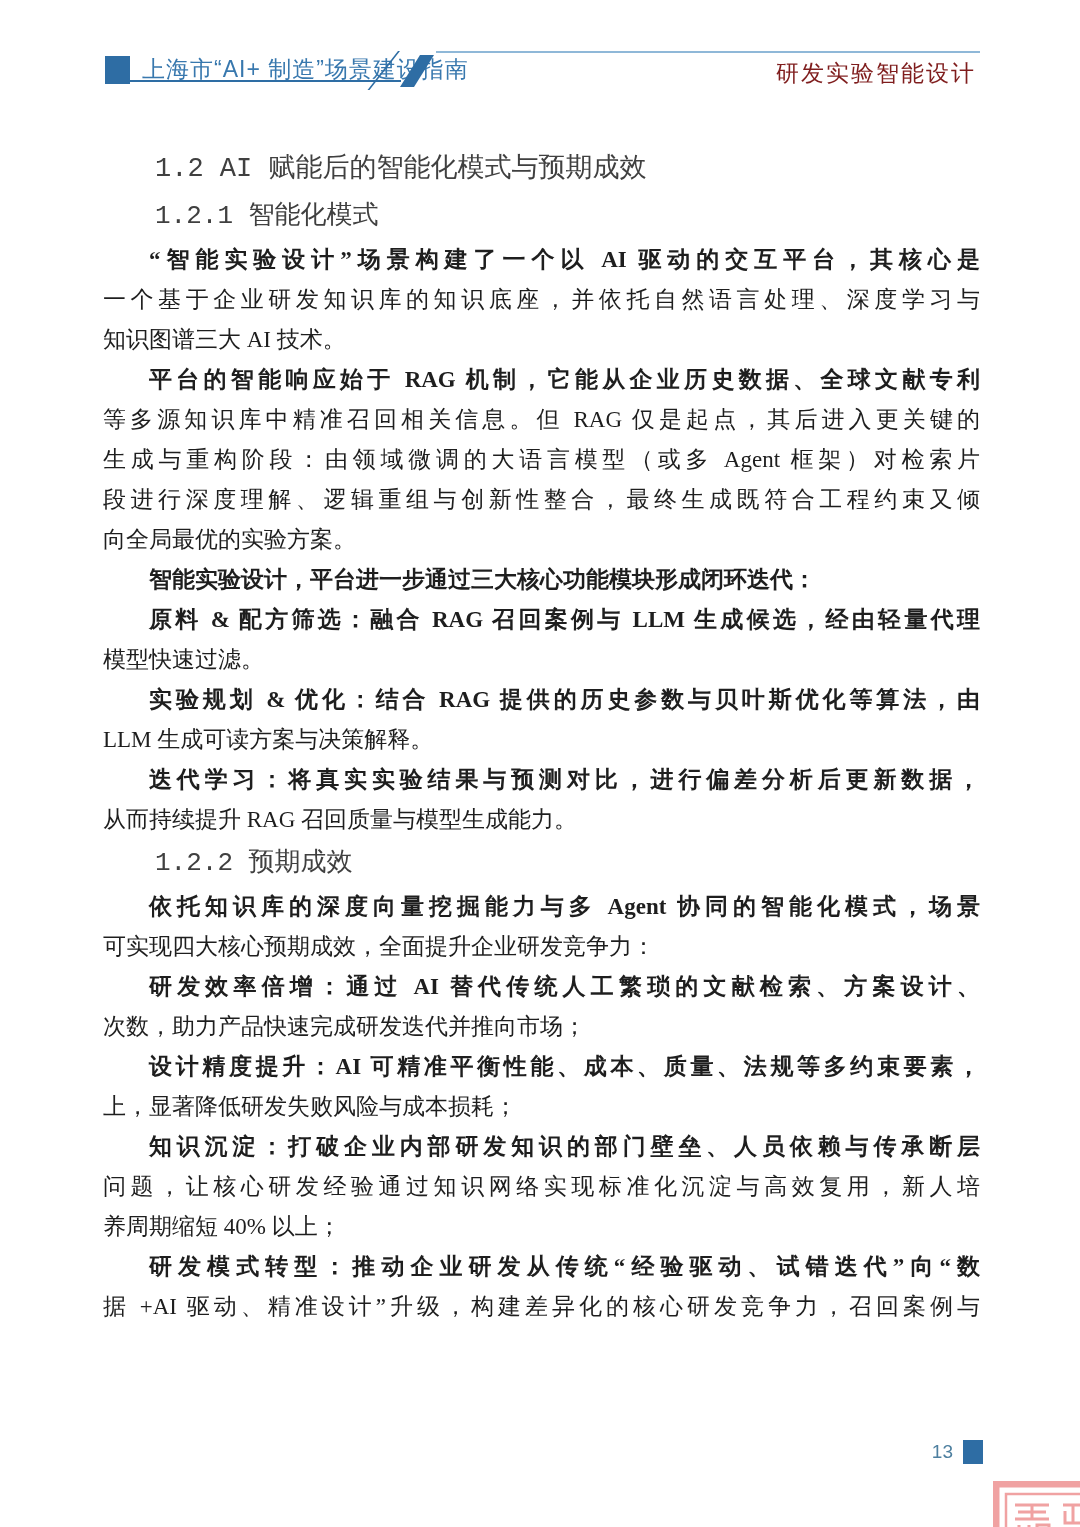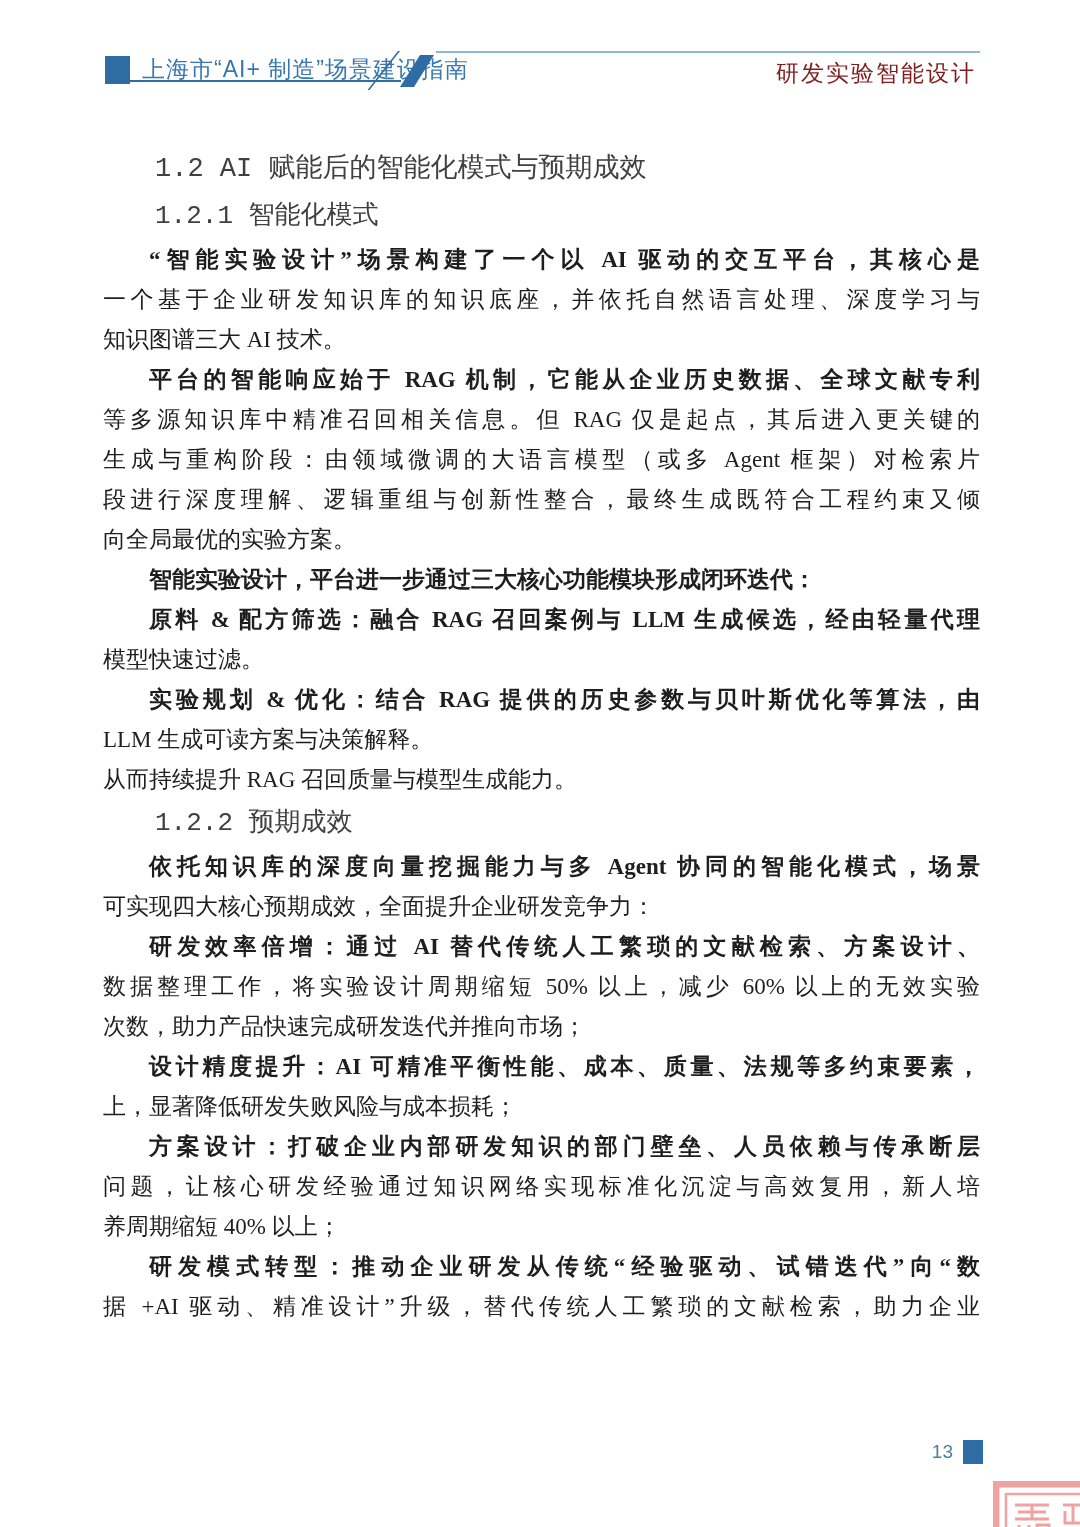--- a/index.html
+++ b/index.html
@@ -97,44 +97,44 @@
       </div>
       <div class="para">
         <div class="line first">原料 &amp; 配方筛选：融合 RAG 召回案例与 LLM 生成候选，经由轻量代理</div>
         <div class="line end">模型快速过滤。</div>
       </div>
       <div class="para">
         <div class="line first">实验规划 &amp; 优化：结合 RAG 提供的历史参数与贝叶斯优化等算法，由</div>
         <div class="line end">LLM 生成可读方案与决策解释。</div>
       </div>
       <div class="para">
+        <div class="line first">迭代学习：将真实实验结果与预测对比，进行偏差分析后更新数据，</div>
         <div class="line end">从而持续提升 RAG 召回质量与模型生成能力。</div>
       </div>
       <div class="heading h2">1.2.2 预期成效</div>
       <div class="para">
         <div class="line first">依托知识库的深度向量挖掘能力与多 Agent 协同的智能化模式，场景</div>
         <div class="line end">可实现四大核心预期成效，全面提升企业研发竞争力：</div>
       </div>
       <div class="para">
         <div class="line first">研发效率倍增：通过 AI 替代传统人工繁琐的文献检索、方案设计、</div>
-        <div class="line">数据整理工作，将实验设计周期缩短 50% 以上，减少 60% 以上的无效实验</div>
         <div class="line end">次数，助力产品快速完成研发迭代并推向市场；</div>
       </div>
       <div class="para">
         <div class="line first">设计精度提升：AI 可精准平衡性能、成本、质量、法规等多约束要素，</div>
         <div class="line end">上，显著降低研发失败风险与成本损耗；</div>
       </div>
       <div class="para">
-        <div class="line first">方案设计：打破企业内部研发知识的部门壁垒、人员依赖与传承断层</div>
+        <div class="line first">知识沉淀：打破企业内部研发知识的部门壁垒、人员依赖与传承断层</div>
         <div class="line">问题，让核心研发经验通过知识网络实现标准化沉淀与高效复用，新人培</div>
         <div class="line end">养周期缩短 40% 以上；</div>
       </div>
       <div class="para">
         <div class="line first">研发模式转型：推动企业研发从传统“经验驱动、试错迭代”向“数</div>
-        <div class="line">据 +AI 驱动、精准设计”升级，替代传统人工繁琐的文献检索，助力企业</div>
+        <div class="line">据 +AI 驱动、精准设计”升级，构建差异化的核心研发竞争力，召回案例与</div>
       </div>
     </div>
 
   <div class="footer">
     <span class="page-num">13</span><span class="page-square"></span>
   </div>
 
   <svg class="seal" viewBox="0 0 130 95" xmlns="http://www.w3.org/2000/svg">
     <g stroke="#f0a2a2" fill="none">
       <rect x="3" y="3" width="124" height="89" stroke-width="7"></rect>

